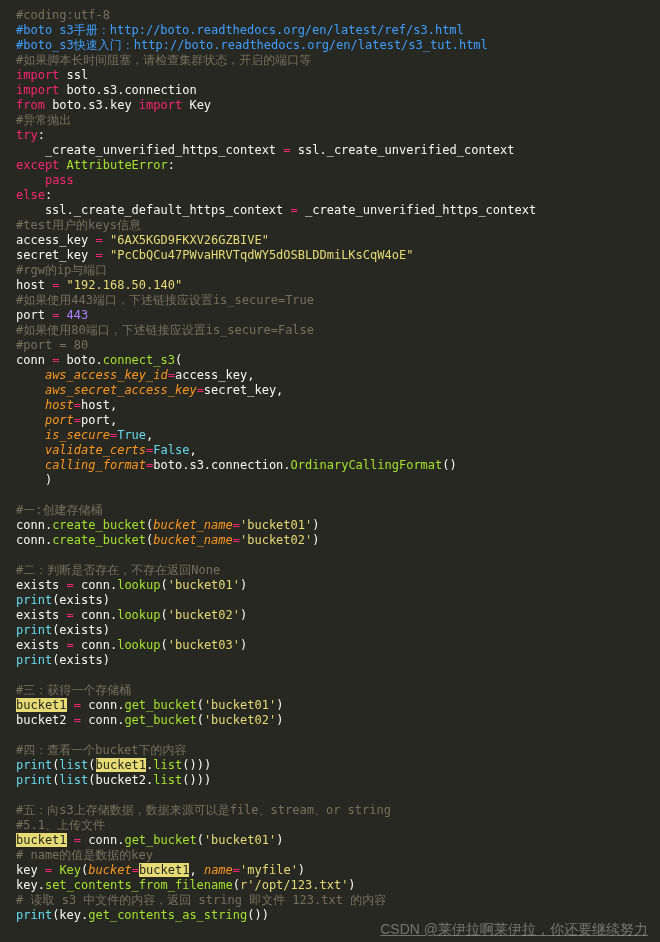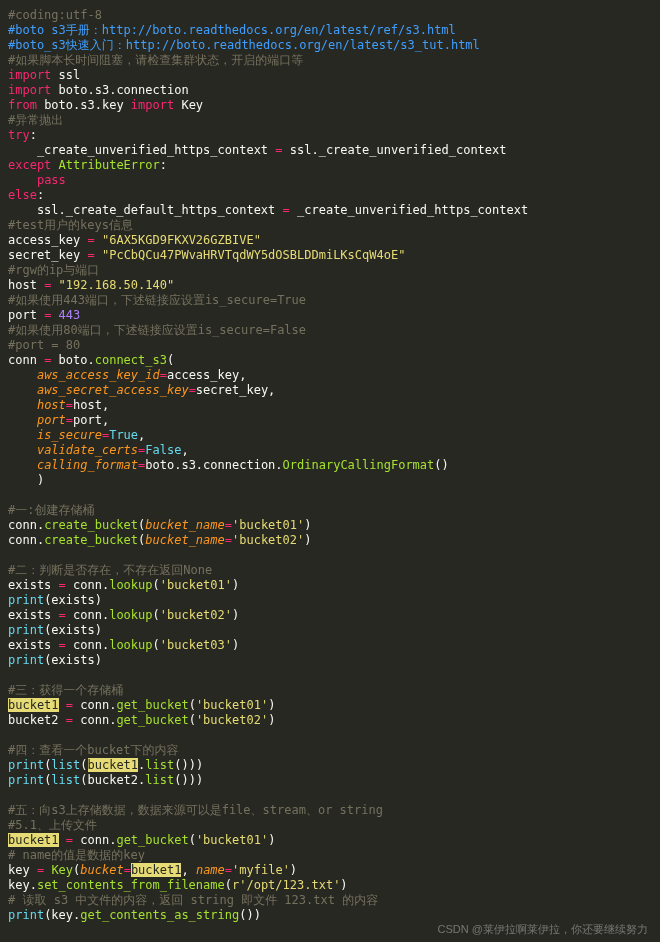--- a/index.html
+++ b/index.html
@@ -6,43 +6,44 @@
     margin: 0;
     padding: 0;
     background: #272822;
     font-family: "Consolas", "Courier New", monospace;
     font-size: 12px;
     line-height: 15px;
     width: 660px;
   }
   pre {
     margin: 0;
-    padding: 8px 8px 18px 8px;
+    padding: 8px 8px 18px 16px;
     white-space: pre;
     color: #f8f8f2;
     position: relative;
   }
   .c { color: #75715e; }   
   .cb { color: #3f9fff; } 
   .kw { color: #f92672; }  
   .fn { color: #a6e22e; }  
   .s  { color: #e6db74; }  
   .n  { color: #f8f8f2; }  
   .num { color: #ae81ff; } 
   .bi { color: #66d9ef; }  
   .arg { color: #fd971f; font-style: italic; } 
   .hl { background: #e6db74; color: #272822; } 
   .watermark {
     position: absolute;
     right: 12px;
     bottom: 4px;
     color: rgba(255,255,255,0.35);
     font-family: sans-serif;
-    font-size: 11px;
+    font-size: 14px;
     pointer-events: none;
+    text-decoration: underline;
   }
 </style>
 </head>
 <body>
 
 <pre id="code"><span><span class="c">#coding:utf-8</span></span>
 <span><span class="cb">#boto s3手册：http://boto.readthedocs.org/en/latest/ref/s3.html</span></span>
 <span><span class="cb">#boto_s3快速入门：http://boto.readthedocs.org/en/latest/s3_tut.html</span></span>
 <span><span class="c">#如果脚本长时间阻塞，请检查集群状态，开启的端口等</span></span>
 <span><span class="kw">import</span><span class="n"> ssl</span></span>

